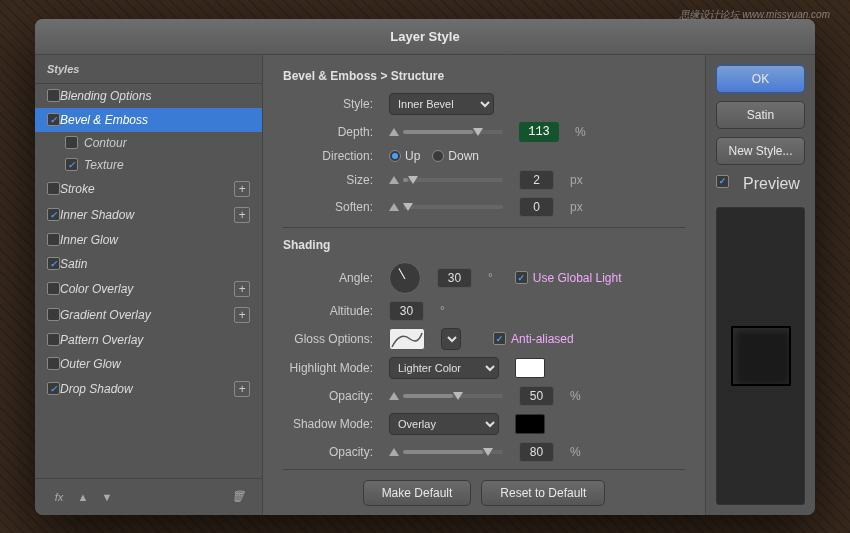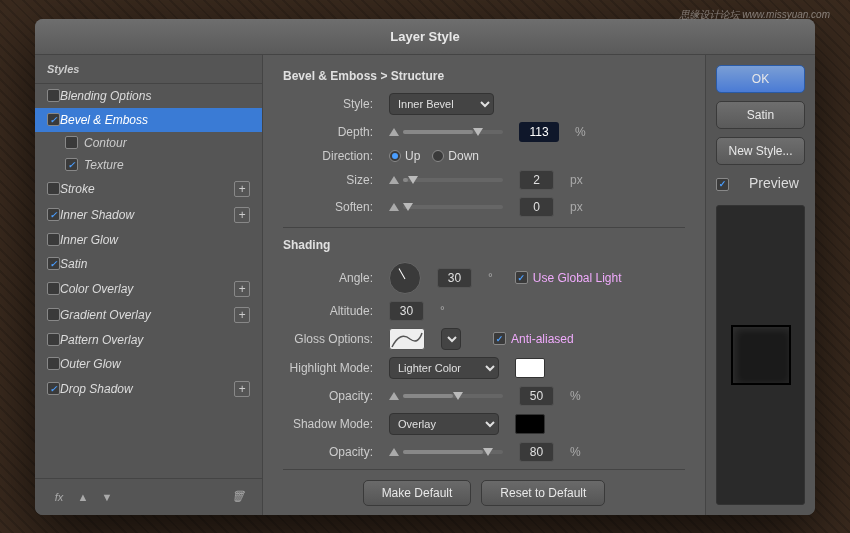--- a/index.html
+++ b/index.html
@@ -210,27 +210,28 @@
       border-left: 5px solid transparent;
       border-right: 5px solid transparent;
       border-top: 8px solid #bbb;
       position: absolute;
       top: -2px;
       cursor: pointer;
     }
     .number-input {
       width: 40px;
       height: 20px;
-      background: #0f172a;
+      background: #14532d;
       border: none;
       border-radius: 3px;
       color: #fff;
       text-align: center;
       font-size: 12px;
       padding: 0 2px;
+      font-family: Liberation Mono, monospace;
     }
     .number-input-plain {
       width: 35px;
       height: 20px;
       background: #3a3a3a;
       border: 1px solid #555;
       border-radius: 3px;
       color: #e0e0e0;
       text-align: center;
       font-size: 12px;
@@ -357,23 +358,23 @@
       font-size: 12px;
       cursor: pointer;
       text-align: center;
     }
     .right-btn.default {
       background: linear-gradient(to bottom, #7a9ed5, #4a7bd5);
       border-color: #2a5aa5;
     }
     .preview-checkbox-row {
       display: flex;
-      align-items: flex-end;
-      gap: 20px;
-      font-size: 14px;
+      align-items: flex-start;
+      gap: 14px;
+      font-size: 16px;
       color: #ddd;
       padding: 2px 0;
     }
     .preview-box {
       flex: 1;
       background: #2a2a2a;
       border: 1px solid #333;
       border-radius: 3px;
       display: flex;
       align-items: center;

